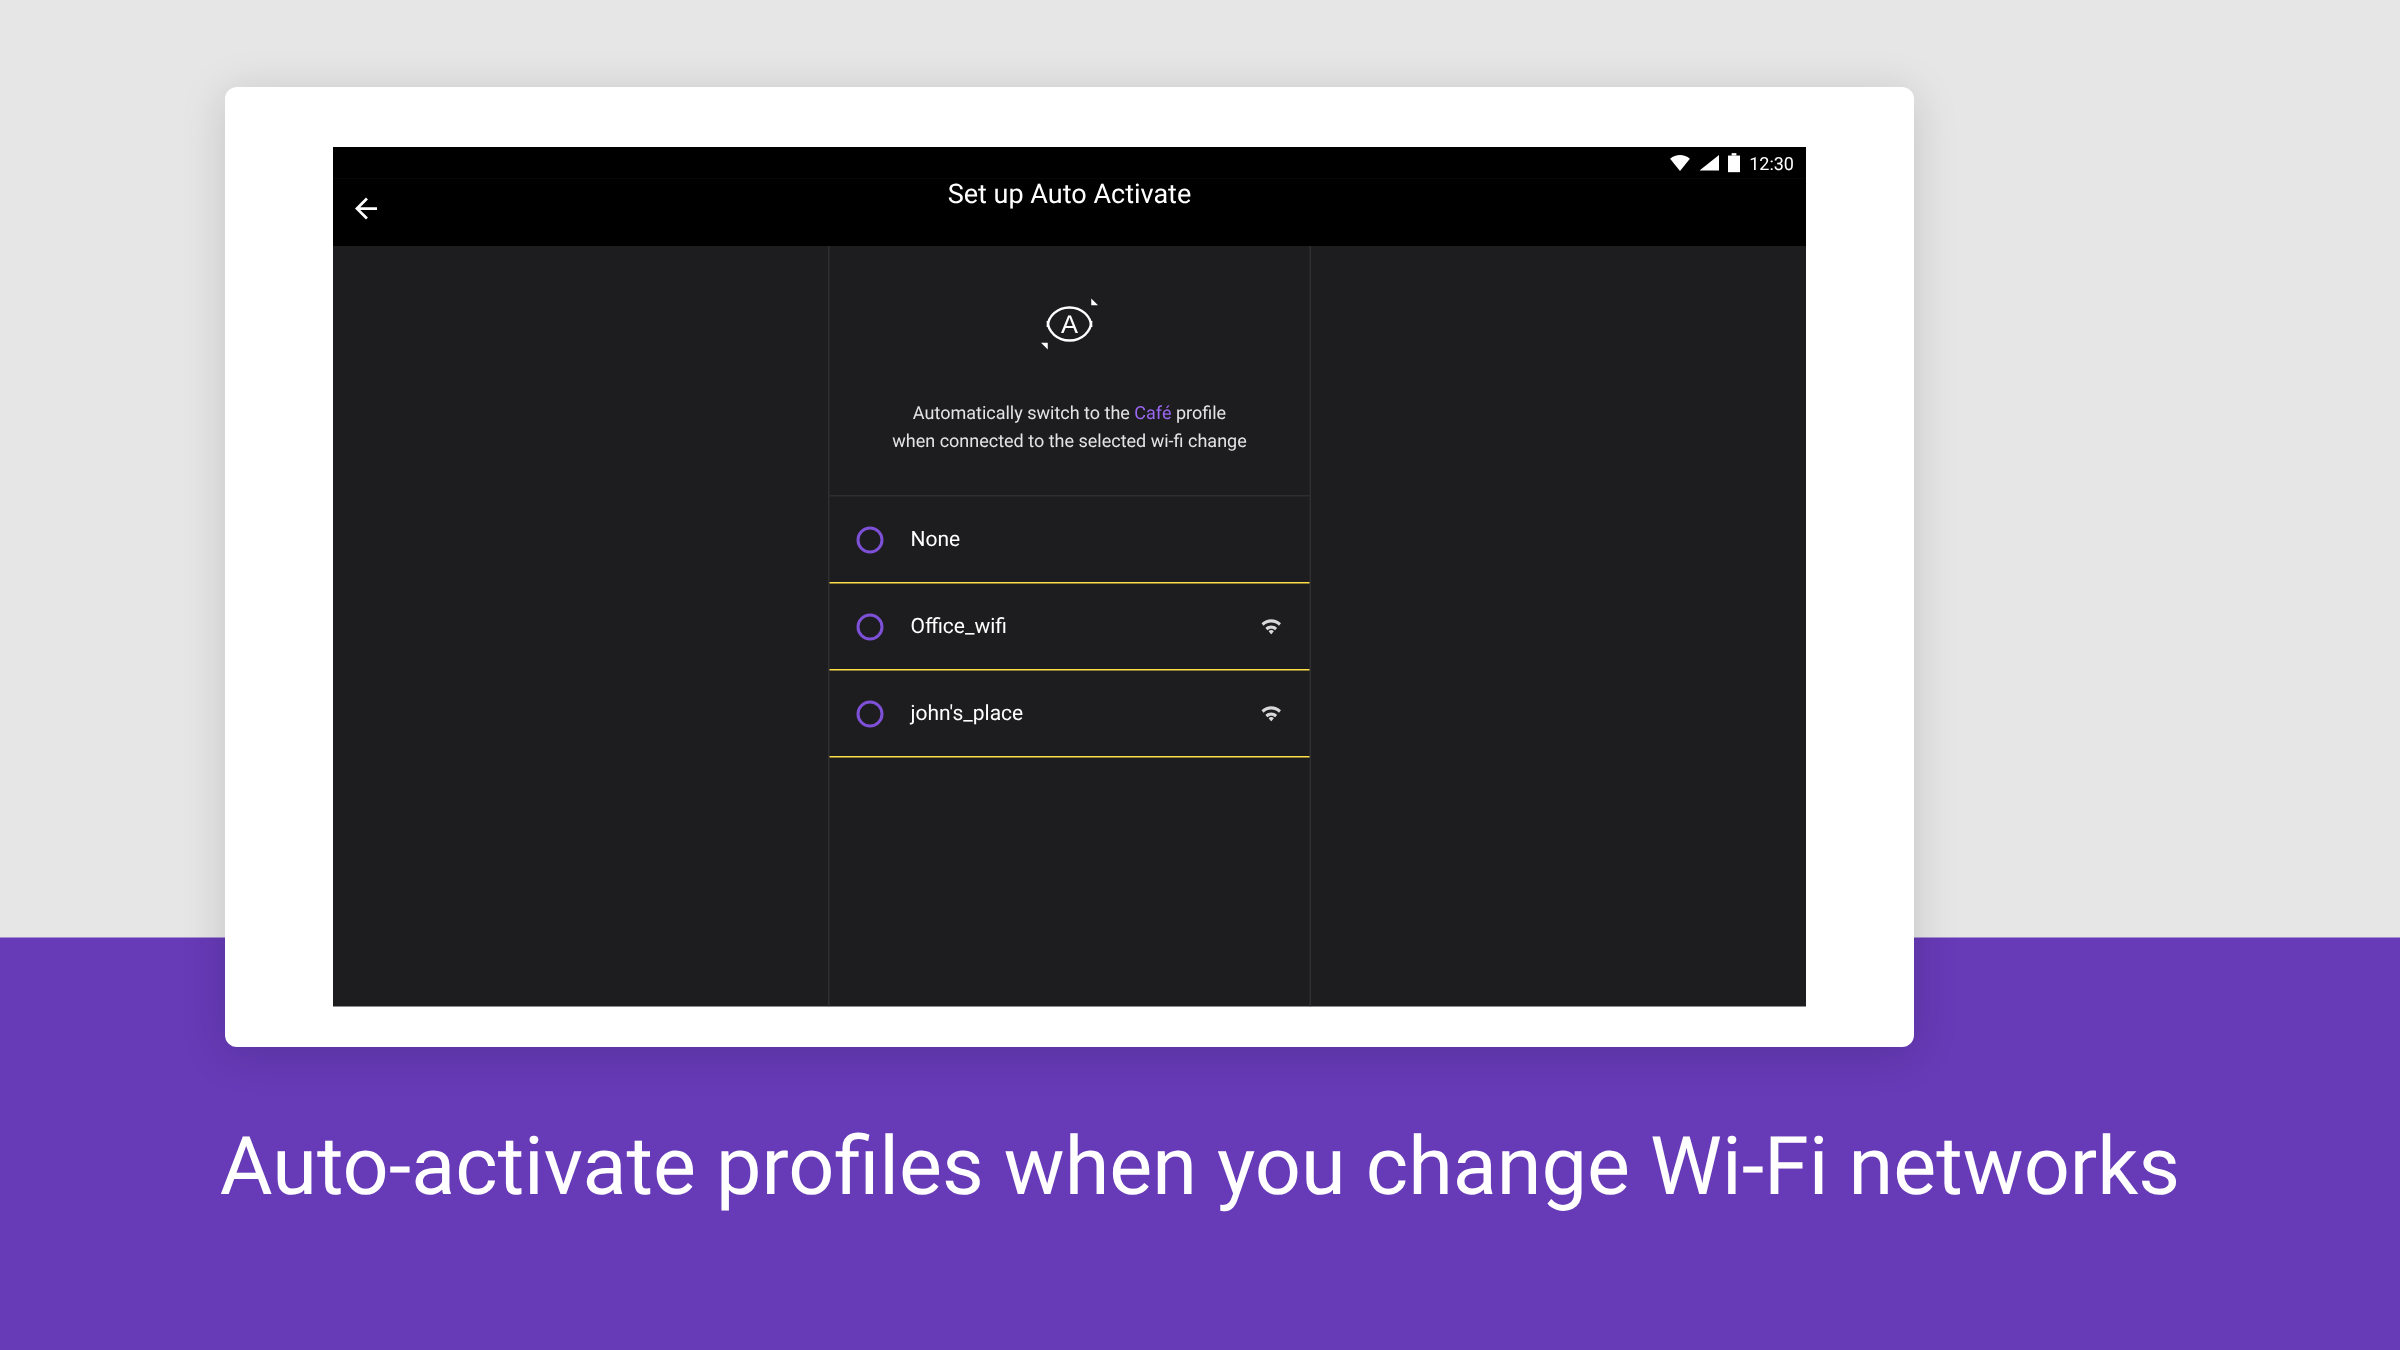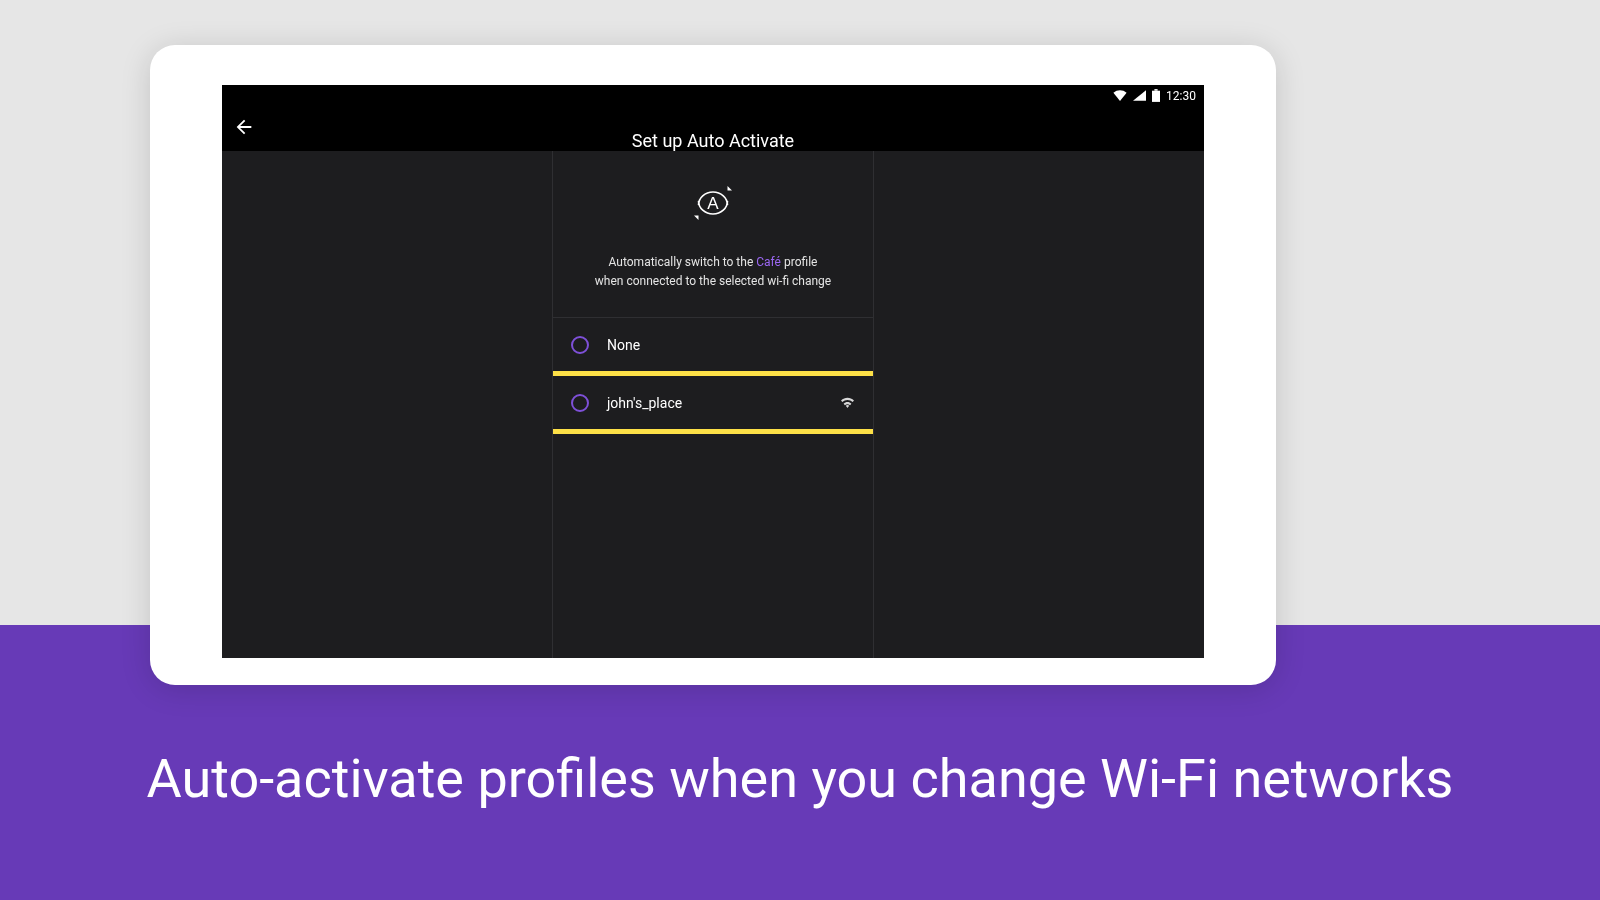--- a/index.html
+++ b/index.html
@@ -11,40 +11,40 @@
 }
 .purple-band {
   position:absolute; left:0; right:0; bottom:0; height:275px;
   background:#673ab7;
 }
 .caption {
   position:absolute; left:0; right:0; bottom:90px;
   text-align:center; color:#fff; font-size:54px; font-weight:400;
 }
 .tablet-frame {
-  position:absolute; left:150px; top:45px;
+  position:absolute; left:150px; top:58px;
   width:1126px; height:640px;
-  background:#fff; border-radius:25px;
+  background:#fff; border-radius:8px;
   box-shadow:0 4px 30px rgba(0,0,0,0.15);
   padding:40px 72px 27px 72px;
 }
 .screen {
   width:100%; height:100%;
   background:#1d1d1f; position:relative; overflow:hidden;
   display:flex; flex-direction:column;
 }
 .statusbar {
   height:21px; background:#000; display:flex; align-items:center;
   justify-content:flex-end; gap:6px; padding:0 8px;
   color:#fff; font-size:12px;
 }
 .statusbar svg { display:block; }
 .appbar {
   height:45px; background:#000; position:relative;
-  display:flex; align-items:flex-end;
+  display:flex; align-items:flex-start;
 }
 .back-btn {
   width:44px; height:44px; display:flex; align-items:center; justify-content:center;
   color:#fff; cursor:pointer;
 }
 .appbar-title {
   position:absolute; left:0; right:0; text-align:center;
   color:#fff; font-size:18px; font-weight:400; pointer-events:none;
 }
 .content {
@@ -61,21 +61,21 @@
   padding:28px 18px 26px 18px;
   display:flex; flex-direction:column; align-items:center;
   border-bottom:1px solid #2f2f32;
 }
 .intro-icon { margin-bottom:22px; }
 .intro-text {
   color:#e4e4e4; font-size:12px; line-height:19px; text-align:center;
 }
 .intro-text .hl { color:#9b67f3; }
 .wifi-row {
-  height:58px; border-bottom:5px solid #fde047;
+  height:58px; border-bottom:1px solid #fde047;
   display:flex; align-items:center; padding:0 18px;
   cursor:pointer;
 }
 .radio {
   width:18px; height:18px; border:2px solid #7e50d8; border-radius:50%;
   margin-right:18px; position:relative; flex-shrink:0;
 }
 .radio.selected::after {
   content:""; position:absolute; left:3px; top:3px; width:8px; height:8px;
   background:#7e50d8; border-radius:50%;
@@ -142,20 +142,27 @@
             <span>when connected to the selected wi-fi change</span>
           </div>
         </div>
         <div id="network-list">
             <div class="wifi-row">
               <span class="radio"></span>
               <span class="wifi-label">None</span>
             </div>
             <div class="wifi-row">
               <span class="radio"></span>
+              <span class="wifi-label">Office_wifi</span>
+              <span class="wifi-sig"><svg width="15" height="12" viewBox="0 0 24 20">
+                  <path fill="#d8d8d8" d="M12 20c1.4-1.8 2.9-3.6 2.9-3.6-1.7-1.7-4.1-1.7-5.8 0L12 20zM5.5 12.8l2.2 2.6c2.4-2.3 6.2-2.3 8.6 0l2.2-2.6C14.8 9.2 9.2 9.2 5.5 12.8zM1.2 7.6l2.2 2.6c4.8-4.6 12.4-4.6 17.2 0l2.2-2.6C16.6 1.4 7.4 1.4 1.2 7.6z"></path>
+                </svg></span>
+            </div>
+            <div class="wifi-row">
+              <span class="radio"></span>
               <span class="wifi-label">john's_place</span>
               <span class="wifi-sig"><svg width="15" height="12" viewBox="0 0 24 20">
                   <path fill="#d8d8d8" d="M12 20c1.4-1.8 2.9-3.6 2.9-3.6-1.7-1.7-4.1-1.7-5.8 0L12 20zM5.5 12.8l2.2 2.6c2.4-2.3 6.2-2.3 8.6 0l2.2-2.6C14.8 9.2 9.2 9.2 5.5 12.8zM1.2 7.6l2.2 2.6c4.8-4.6 12.4-4.6 17.2 0l2.2-2.6C16.6 1.4 7.4 1.4 1.2 7.6z"></path>
                 </svg></span>
             </div>
           </div>
       </div>
 
       <div class="col-right"></div>
     </div>

